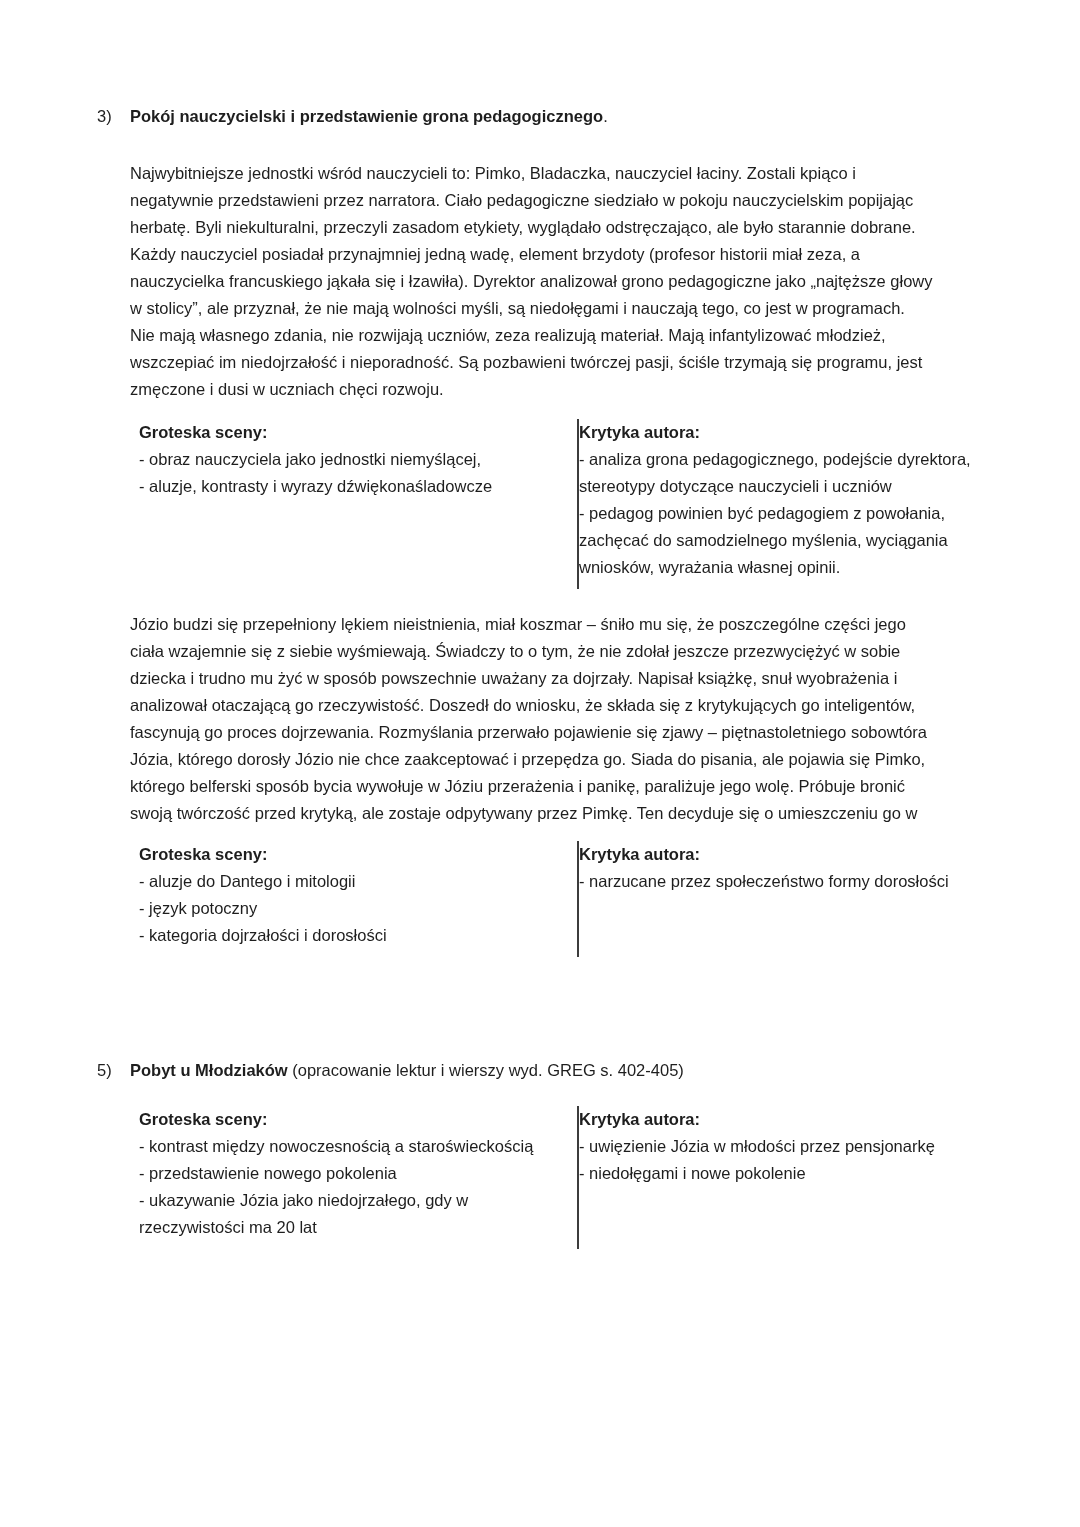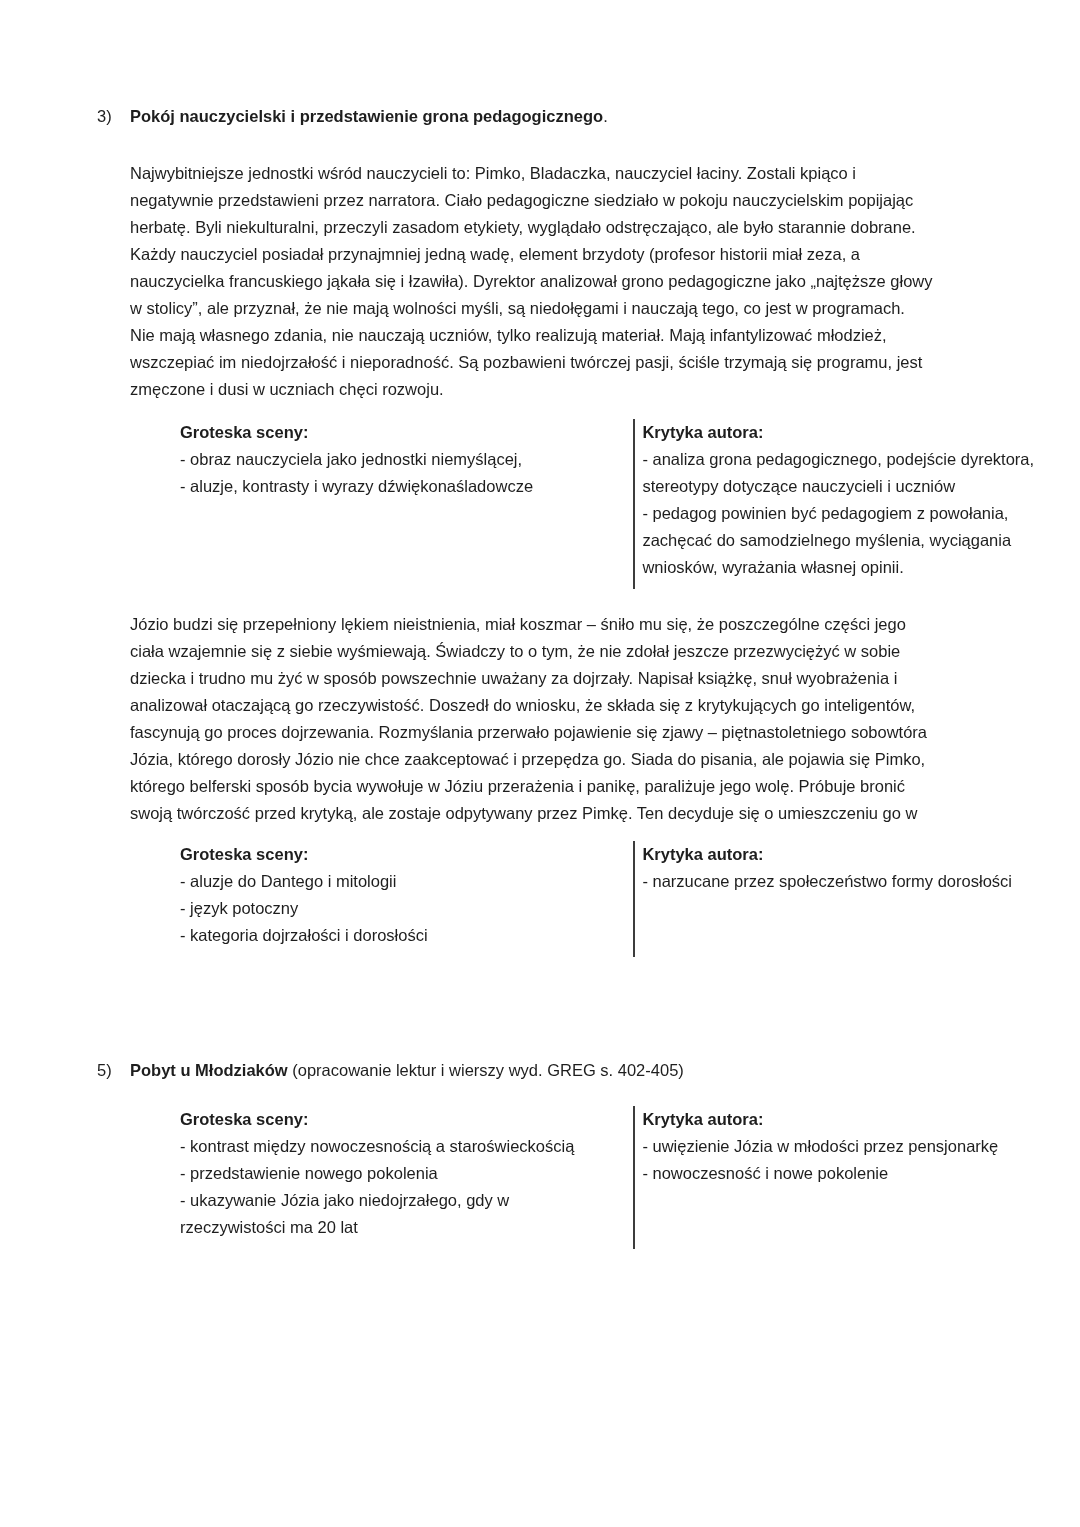--- a/index.html
+++ b/index.html
@@ -48,30 +48,28 @@
   .gtable {
     display: flex;
     align-items: stretch;
     margin-left: 42px;
     font-size: 16.5px;
     line-height: 27px;
   }
   .gtable .cell {
     box-sizing: border-box;
     padding-bottom: 8px;
-    margin-left: 41px;
   }
   .gtable .cell.left {
     width: 438px;
     padding-right: 12px;
   }
   .gtable .cell.right {
     width: 432px;
     border-left: 2px solid #3c3c3c;
-    padding-left: 7px;
   }
   .gtable .thead {
     font-weight: 700;
   }
   .mt-h4 { margin-top: 30px; }
   .mt-p3 { margin-top: 30px; }
   .mt-t1 { margin-top: 16px; }
   .mt-p4 { margin-top: 22px; }
   .mt-t2 { margin-top: 14px; }
   .mt-h5 { margin-top: 100px; }
@@ -86,21 +84,21 @@
     <span class="num">3)</span><span class="title">Pokój nauczycielski i przedstawienie grona pedagogicznego</span><span class="suffix">.</span>
   </div>
 
   <div class="para mt-p3">
     <div class="pline">Najwybitniejsze jednostki wśród nauczycieli to: Pimko, Bladaczka, nauczyciel łaciny. Zostali kpiąco i</div>
     <div class="pline">negatywnie przedstawieni przez narratora. Ciało pedagogiczne siedziało w pokoju nauczycielskim popijając</div>
     <div class="pline">herbatę. Byli niekulturalni, przeczyli zasadom etykiety, wyglądało odstręczająco, ale było starannie dobrane.</div>
     <div class="pline">Każdy nauczyciel posiadał przynajmniej jedną wadę, element brzydoty (profesor historii miał zeza, a</div>
     <div class="pline">nauczycielka francuskiego jąkała się i łzawiła). Dyrektor analizował grono pedagogiczne jako „najtęższe głowy</div>
     <div class="pline">w stolicy”, ale przyznał, że nie mają wolności myśli, są niedołęgami i nauczają tego, co jest w programach.</div>
-    <div class="pline">Nie mają własnego zdania, nie nauczają uczniów, tylko realizują materiał. Mają infantylizować młodzież,</div>
+    <div class="pline">Nie mają własnego zdania, nie rozwijają uczniów, zeza realizują materiał. Mają infantylizować młodzież,</div>
     <div class="pline">wszczepiać im niedojrzałość i nieporadność. Są pozbawieni twórczej pasji, ściśle trzymają się programu, jest</div>
     <div class="pline">zmęczone i dusi w uczniach chęci rozwoju.</div>
   </div>
 
   <div class="gtable mt-t1">
     <div class="cell left">
       <div class="thead">Groteska sceny:</div>
       <div>- obraz nauczyciela jako jednostki niemyślącej,</div>
       <div>- aluzje, kontrasty i wyrazy dźwiękonaśladowcze</div>
     </div>
@@ -143,17 +141,17 @@
   <div class="gtable mt-t3">
     <div class="cell left">
       <div class="thead">Groteska sceny:</div>
       <div>- kontrast między nowoczesnością a staroświeckością</div>
       <div>- przedstawienie nowego pokolenia</div>
       <div>- ukazywanie Józia jako niedojrzałego, gdy w rzeczywistości ma 20 lat</div>
     </div>
     <div class="cell right">
       <div class="thead">Krytyka autora:</div>
       <div>- uwięzienie Józia w młodości przez pensjonarkę</div>
-      <div>- nowoczesność i nowe pokolenie</div>
+      <div>- niedołęgami i nowe pokolenie</div>
     </div>
   </div>
 
 </div>
 
 </body></html>

